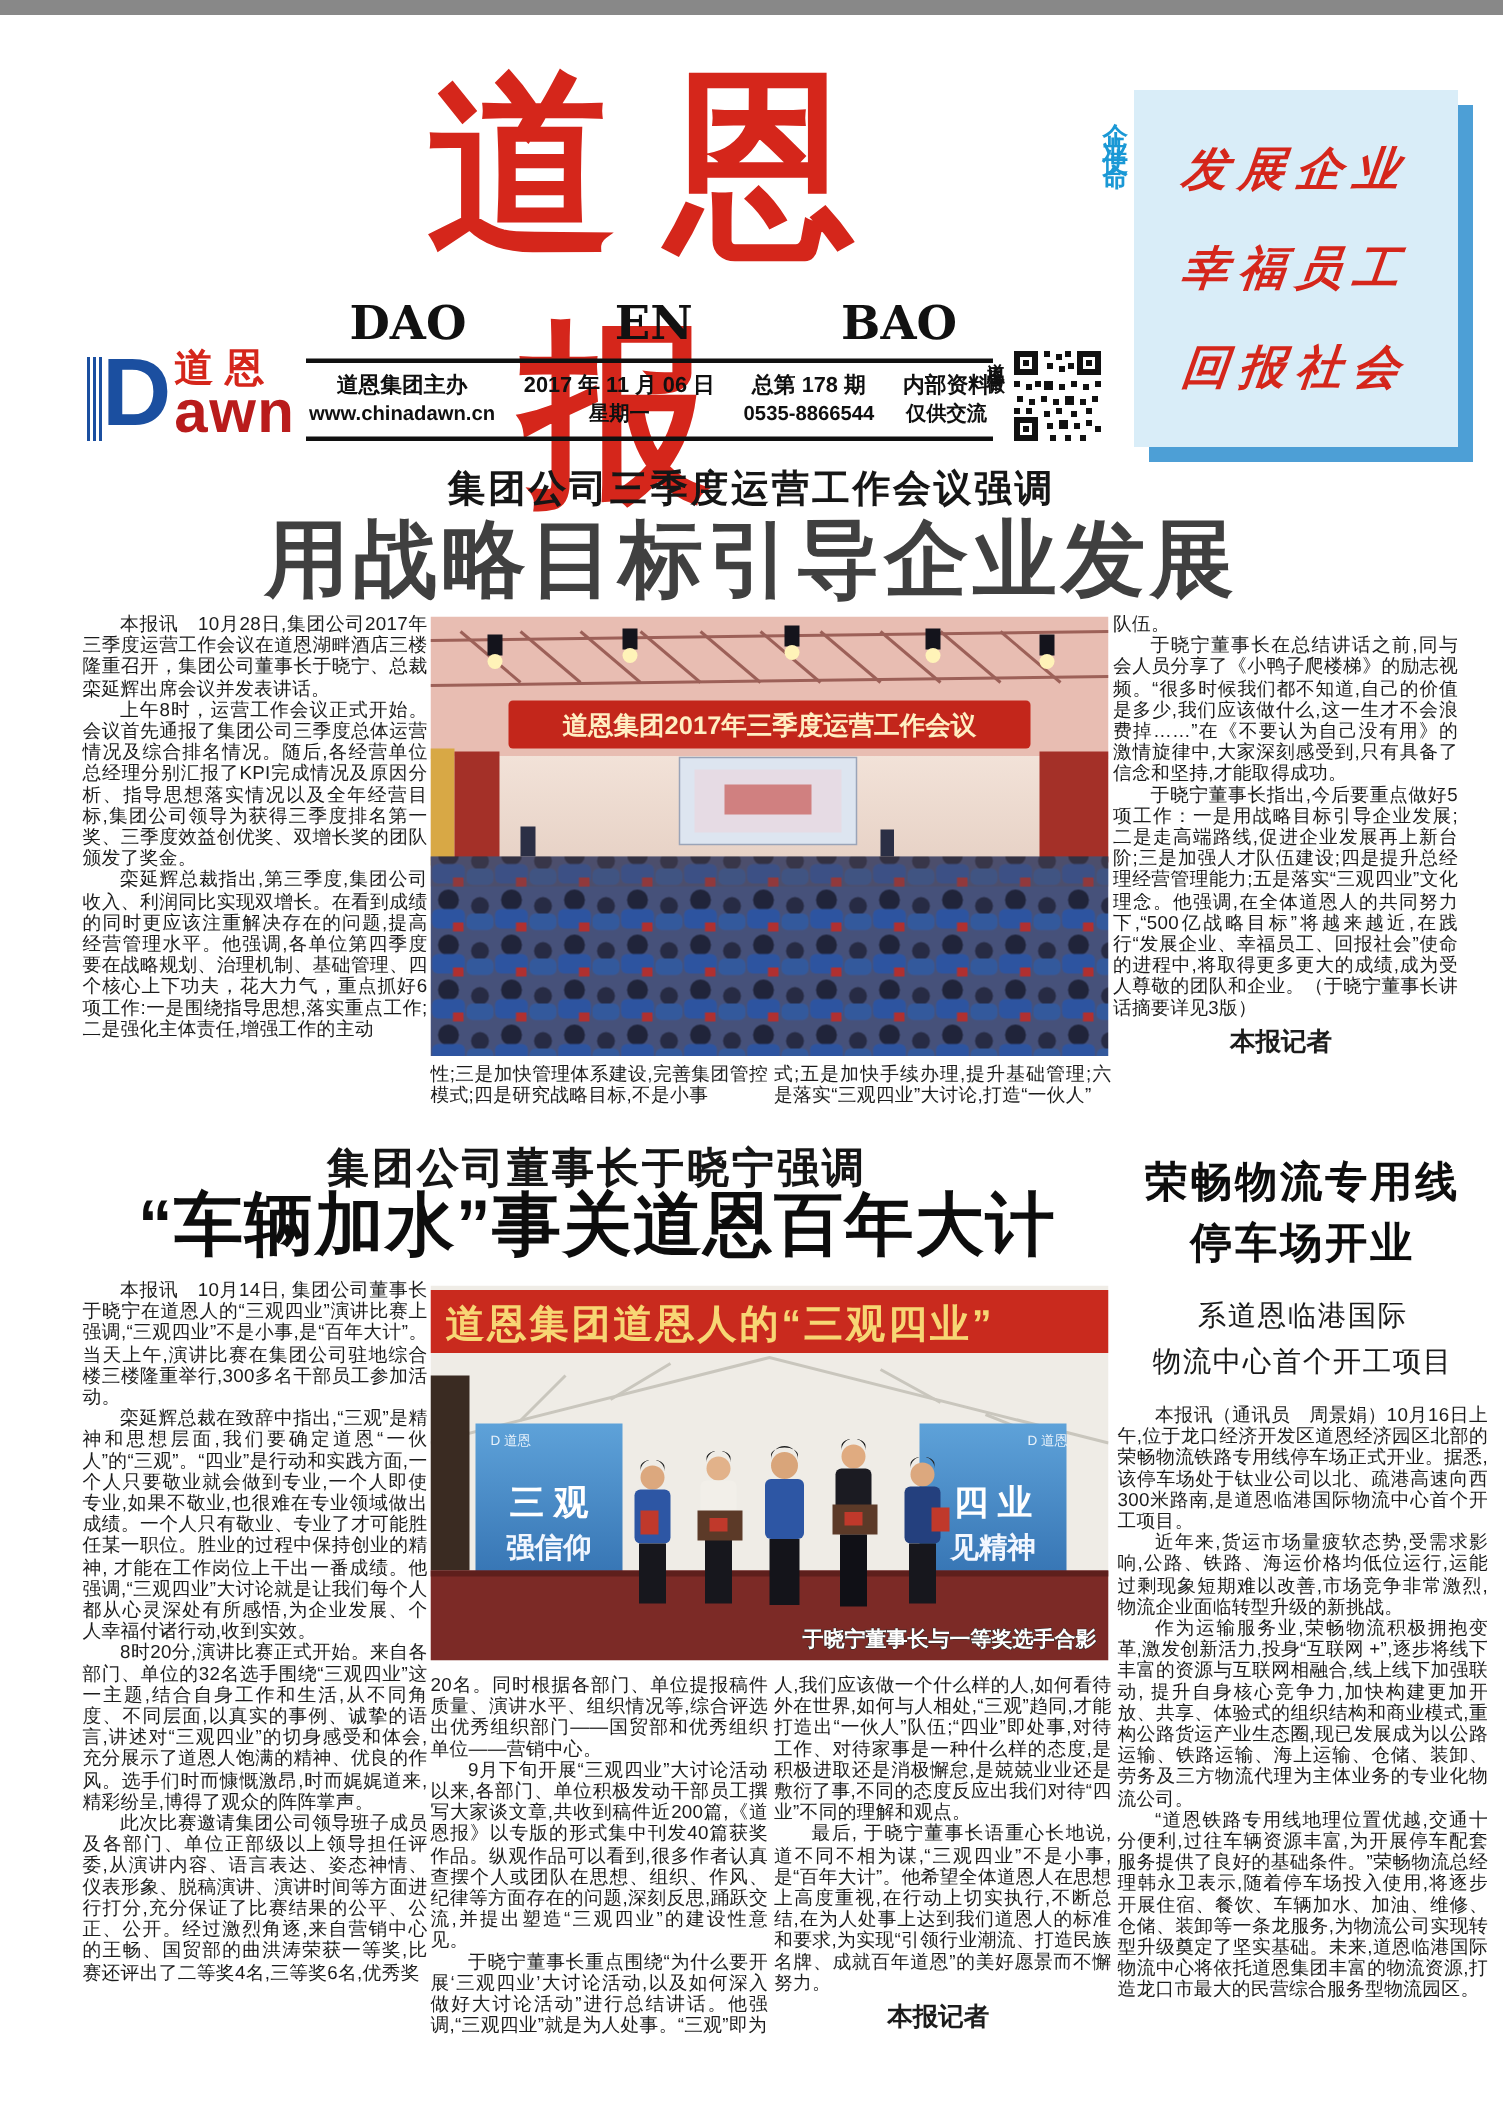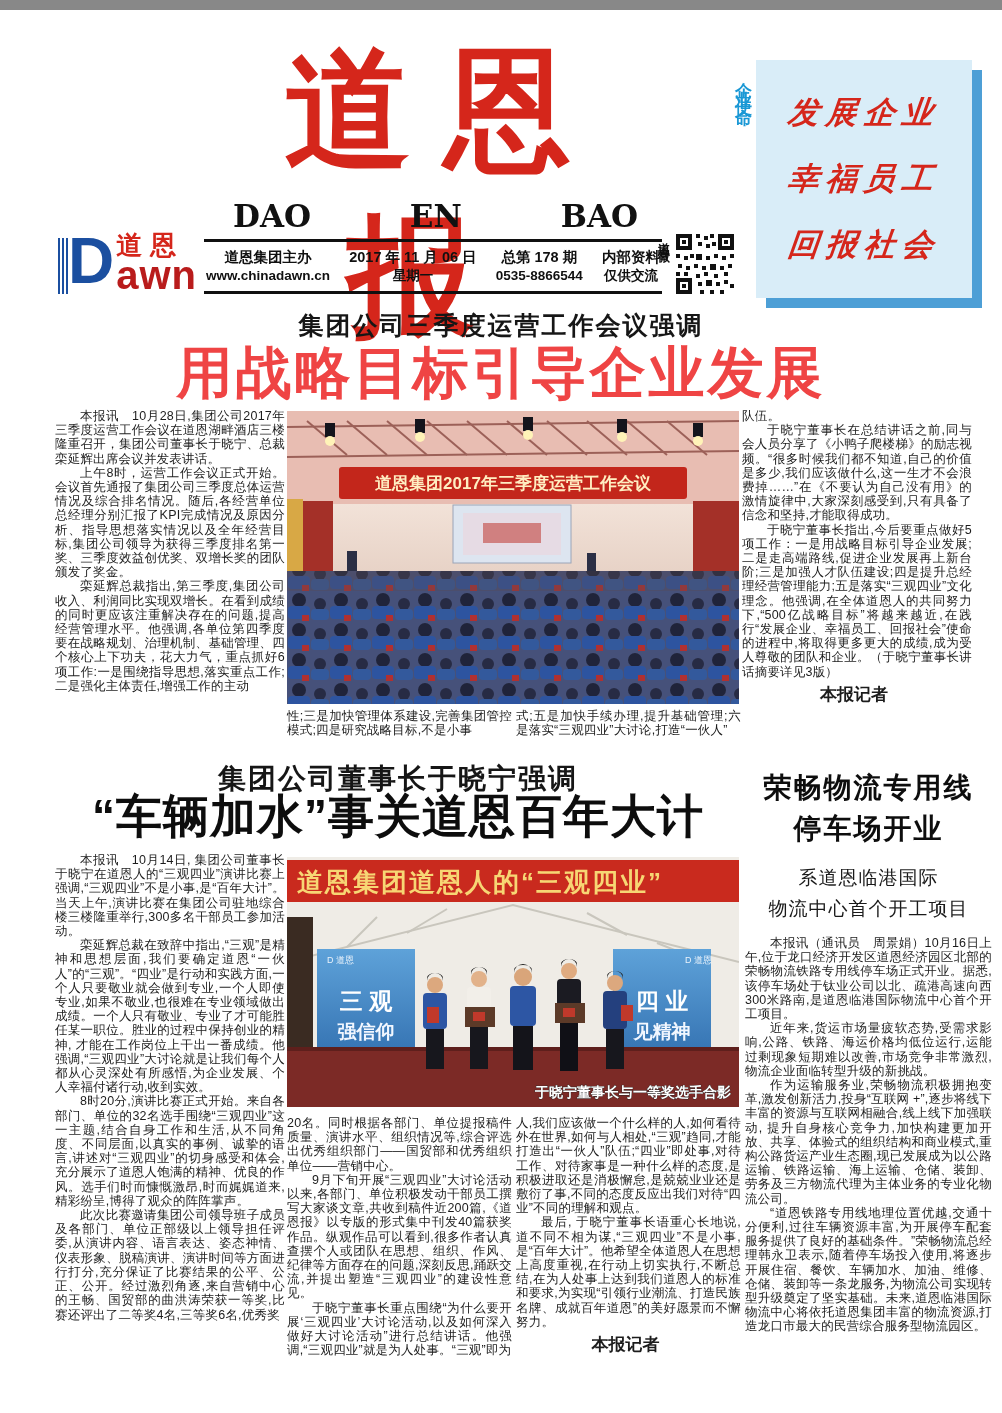--- a/index.html
+++ b/index.html
@@ -27,21 +27,21 @@
   .qr-label{writing-mode:vertical-rl;font-size:12px;font-weight:bold;color:#101010;letter-spacing:3px;margin-right:2px;}
   .mission-panel{position:absolute;left:726px;top:50px;width:266px;height:248px;}
   .mission-label{position:absolute;left:6px;top:8px;writing-mode:vertical-rl;color:#1a98d5;
     font-size:17px;font-weight:bold;letter-spacing:9px;}
   .mission-box{position:absolute;left:30px;top:0;width:216px;height:238px;background:#d9edf8;
     box-shadow:10px 10px 0 #4d9fd6;display:flex;flex-direction:column;justify-content:center;align-items:center;gap:24px;}
   .mission-line{font-family:"DejaVu Serif","Liberation Serif",serif;font-style:italic;font-weight:bold;
     color:#d5261b;font-size:31px;letter-spacing:7px;transform:skewX(-6deg);}
   
   .kicker{position:absolute;text-align:center;color:#161616;font-weight:bold;letter-spacing:2px;}
-  .headline-red{position:absolute;text-align:center;color:#ef4444;font-weight:bold;}
+  .headline-red{position:absolute;text-align:center;color:#404040;font-weight:bold;}
   .headline-black{position:absolute;text-align:center;color:#0d0d0d;font-weight:bold;}
   .col{position:absolute;color:#1c1c1c;}
   .col p{margin:0;font-size:12.5px;line-height:14.2px;text-align:justify;text-indent:2em;letter-spacing:0.2px;}
   .col p.cont{text-indent:0;}
   .byline{font-size:17px;font-weight:bold;text-align:center;margin-top:4px;padding-right:6px;}
   .photo{position:absolute;display:block;}
   
   .a3-head{position:absolute;left:745px;top:757px;width:247px;text-align:center;
     font-size:28px;font-weight:bold;color:#0d0d0d;line-height:41px;letter-spacing:2px;}
   .a3-sub{position:absolute;left:745px;top:852px;width:247px;text-align:center;

